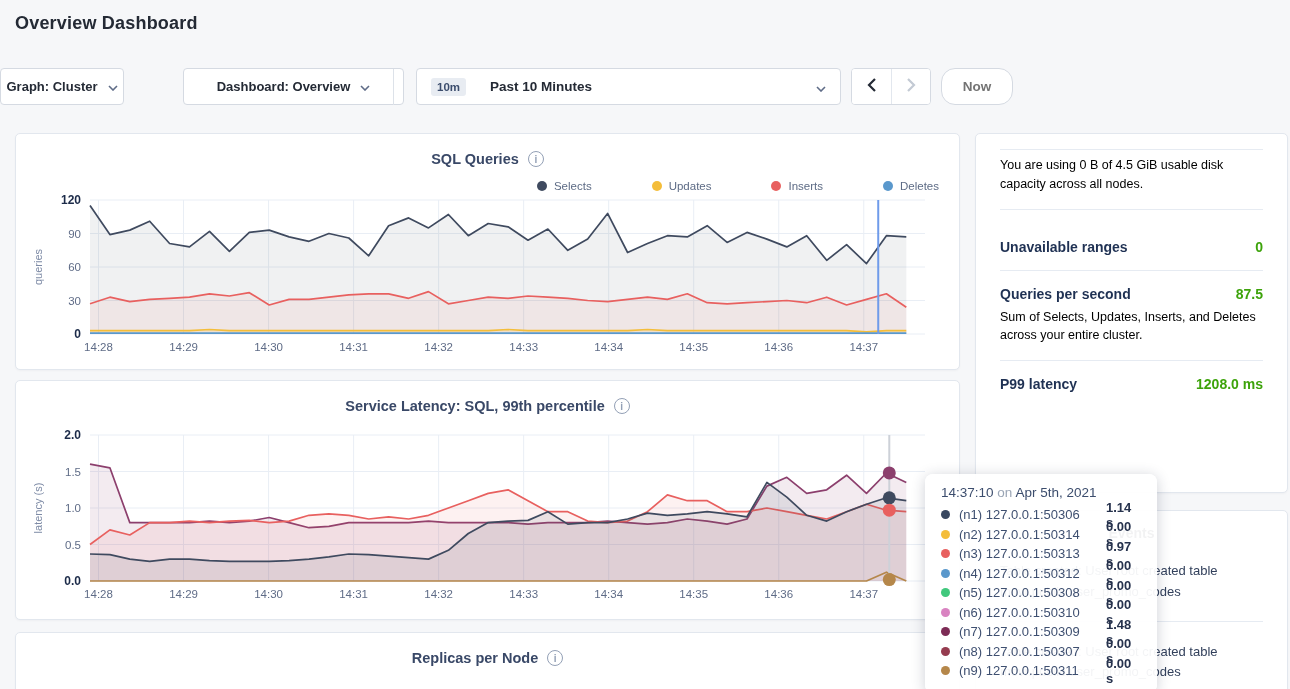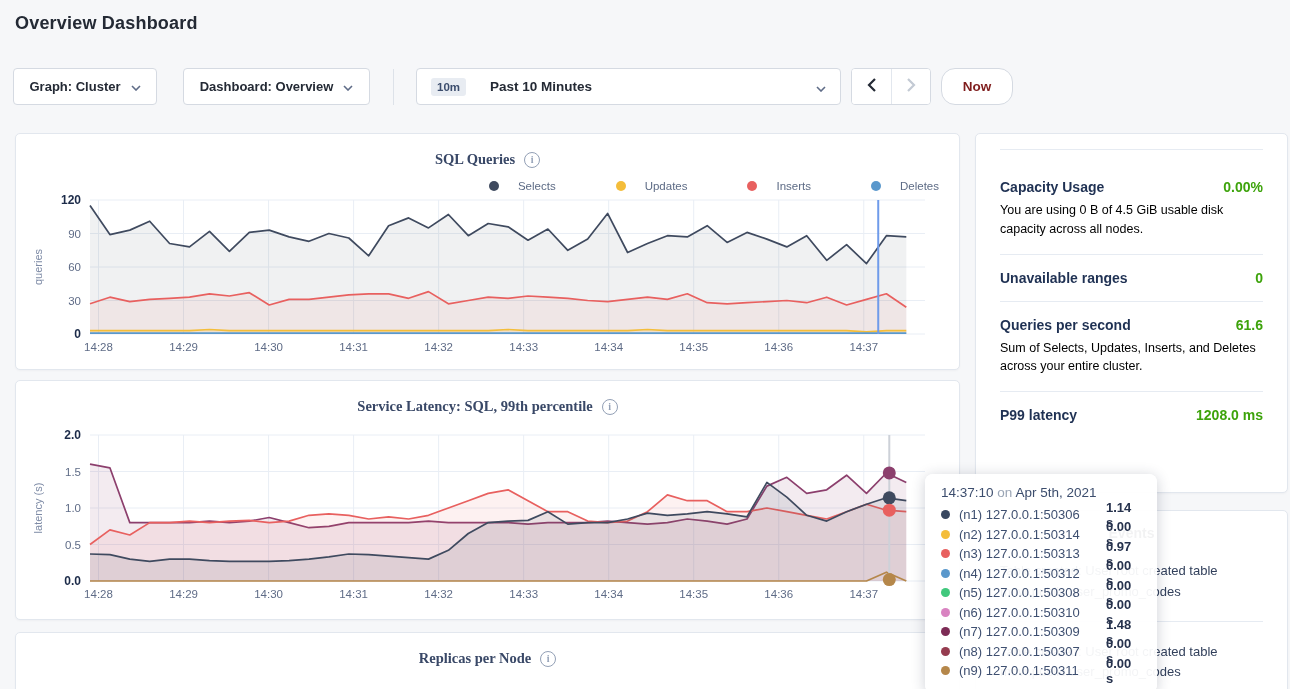--- a/index.html
+++ b/index.html
@@ -12,55 +12,55 @@
     overflow: hidden;
   }
   .page-title { position:absolute; left:15px; top:13px; font-size:18px; font-weight:700; color:#242a35; letter-spacing:.2px; }
 
   
   .dd {
     position:absolute; top:68px; height:37px; background:#fff;
     border:1px solid #d5dae2; border-radius:4px; display:flex; align-items:center;
     justify-content:center; gap:10px; font-size:13px; font-weight:700; color:#242a35; cursor:pointer;
   }
-  #dd-graph { left:13px; width:144px; }
-  #dd-dashboard { left:183px; width:187px; }
+  #dd-graph { left:0; width:124px; }
+  #dd-dashboard { left:183px; width:221px; }
   .toolbar-divider { position:absolute; left:393px; top:69px; width:1px; height:36px; background:#dde2e9; }
   .time-picker {
     position:absolute; left:416px; top:68px; width:425px; height:37px; background:#fff;
     border:1px solid #d5dae2; border-radius:4px; display:flex; align-items:center; padding:0 14px; cursor:pointer;
   }
   .time-badge { background:#e8ecf2; color:#3c4d6d; font-size:11.5px; font-weight:700; border-radius:3px; padding:3px 6px; }
   .time-label { margin-left:24px; font-size:13.5px; font-weight:700; color:#242a35; }
   .time-picker .chev { margin-left:auto; }
   .nav-group {
     position:absolute; left:851px; top:68px; height:37px; display:flex; background:#fff;
     border:1px solid #d5dae2; border-radius:4px; overflow:hidden;
   }
   .nav-btn { width:39px; height:100%; display:flex; align-items:center; justify-content:center; cursor:pointer; background:#fff; border:none; }
   .nav-btn + .nav-btn { border-left:1px solid #e2e7ee; }
   .now-btn {
     position:absolute; left:941px; top:68px; width:72px; height:37px; background:#fff;
-    border:1px solid #d5dae2; border-radius:14px; font-size:13.5px; font-weight:700; color:#7f1d1d;
+    border:1px solid #d5dae2; border-radius:14px; font-size:13.5px; font-weight:700; color:#737373;
     font-family:"Liberation Sans",sans-serif;
   }
 
   
   .card { position:absolute; background:#fff; border:1px solid #e2e7ee; border-radius:5px; box-shadow:0 1px 2px rgba(40,56,88,.04); }
   #card-sql      { left:15px;  top:133px; width:945px; height:237px; }
   #card-latency  { left:15px;  top:380px; width:945px; height:240px; }
   #card-replicas { left:15px;  top:632px; width:945px; height:110px; }
   #card-summary  { left:975px; top:133px; width:313px; height:360px; }
   #card-events   { left:975px; top:510px; width:313px; height:210px; }
 
-  .chart-title { display:flex; align-items:center; justify-content:center; gap:9px; margin-top:17px; font-size:14.5px; font-weight:700; color:#394867;font-family:Liberation Serif, serif; }
+  .chart-title { display:flex; align-items:center; justify-content:center; gap:9px; margin-top:17px; font-size:14.5px; font-weight:700; color:#394867; }
   .info-icon { width:16px; height:16px; border:1.4px solid #93a0b6; border-radius:50%; color:#93a0b6; font-size:10px; font-weight:700; display:inline-flex; align-items:center; justify-content:center; font-style:normal; cursor:pointer; }
 
   .legend { position:absolute; right:20px; top:46px; display:flex; gap:26px; }
-  .legend-item { display:flex; align-items:center; gap:19px; font-size:11.5px; color:#5d6b85; cursor:pointer;padding-left:34px; }
+  .legend-item { display:flex; align-items:center; gap:7px; font-size:11.5px; color:#5d6b85; cursor:pointer;padding-left:34px; }
   .legend-dot { width:10px; height:10px; border-radius:50%; display:inline-block; }
 
   svg.chart { position:absolute; left:10px; }
   #svg-sql { top:56px; }
   #svg-latency { top:44px; }
   svg text.tick { font-family:"Liberation Sans",sans-serif; font-size:11.5px; fill:#5f6c87; }
   svg text.tick.bold { font-size:12px; font-weight:700; fill:#1c2b49; }
   svg text.axis-label { font-family:"Liberation Sans",sans-serif; font-size:11px; fill:#7e8ba6; }
 
   
@@ -253,34 +253,30 @@
 <div class="card" id="card-replicas">
   <div class="chart-title">
     <span>Replicas per Node</span>
     <i class="info-icon">i</i>
   </div>
 </div>
 
 <div class="card" id="card-summary">
   <div class="sum-body">
     <hr class="sum-divider">
-    <div class="sum-row">
-      <span class="sum-label">Capacity Usage</span>
-      <span class="sum-value">0.00%</span>
-    </div>
     <p class="sum-desc">You are using 0 B of 4.5 GiB usable disk capacity across all nodes.</p>
     <hr class="sum-divider">
     <div class="sum-row">
       <span class="sum-label">Unavailable ranges</span>
       <span class="sum-value">0</span>
     </div>
     <hr class="sum-divider">
     <div class="sum-row">
       <span class="sum-label">Queries per second</span>
-      <span class="sum-value">61.6</span>
+      <span class="sum-value">87.5</span>
     </div>
     <p class="sum-desc">Sum of Selects, Updates, Inserts, and Deletes across your entire cluster.</p>
     <hr class="sum-divider">
     <div class="sum-row">
       <span class="sum-label">P99 latency</span>
       <span class="sum-value">1208.0 ms</span>
     </div>
   </div>
 </div>
 

